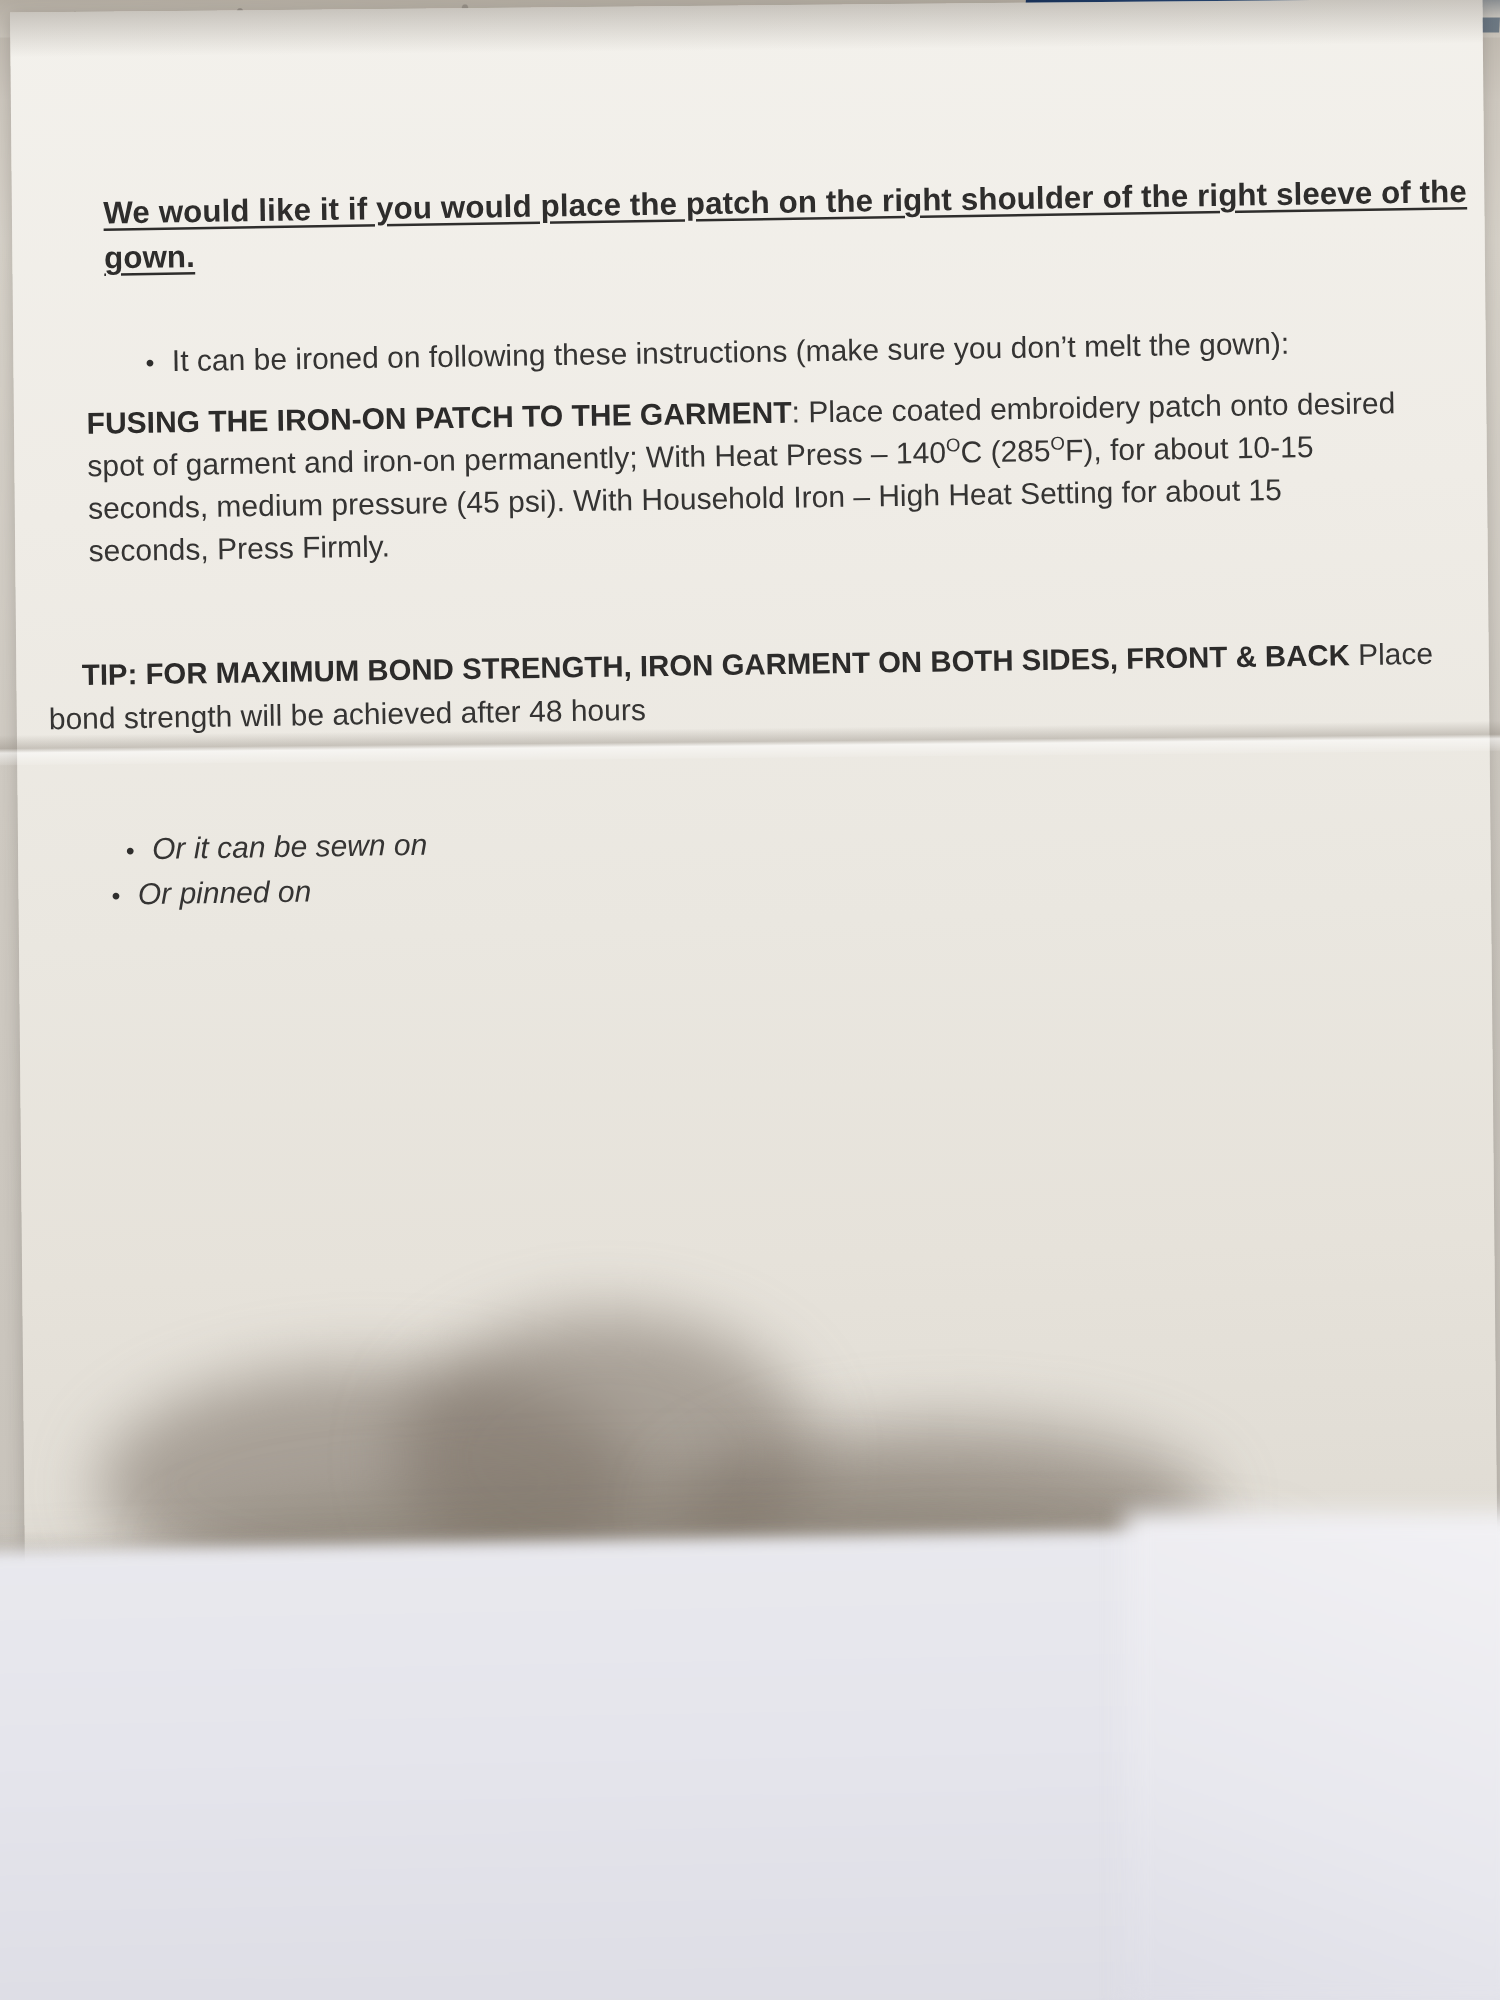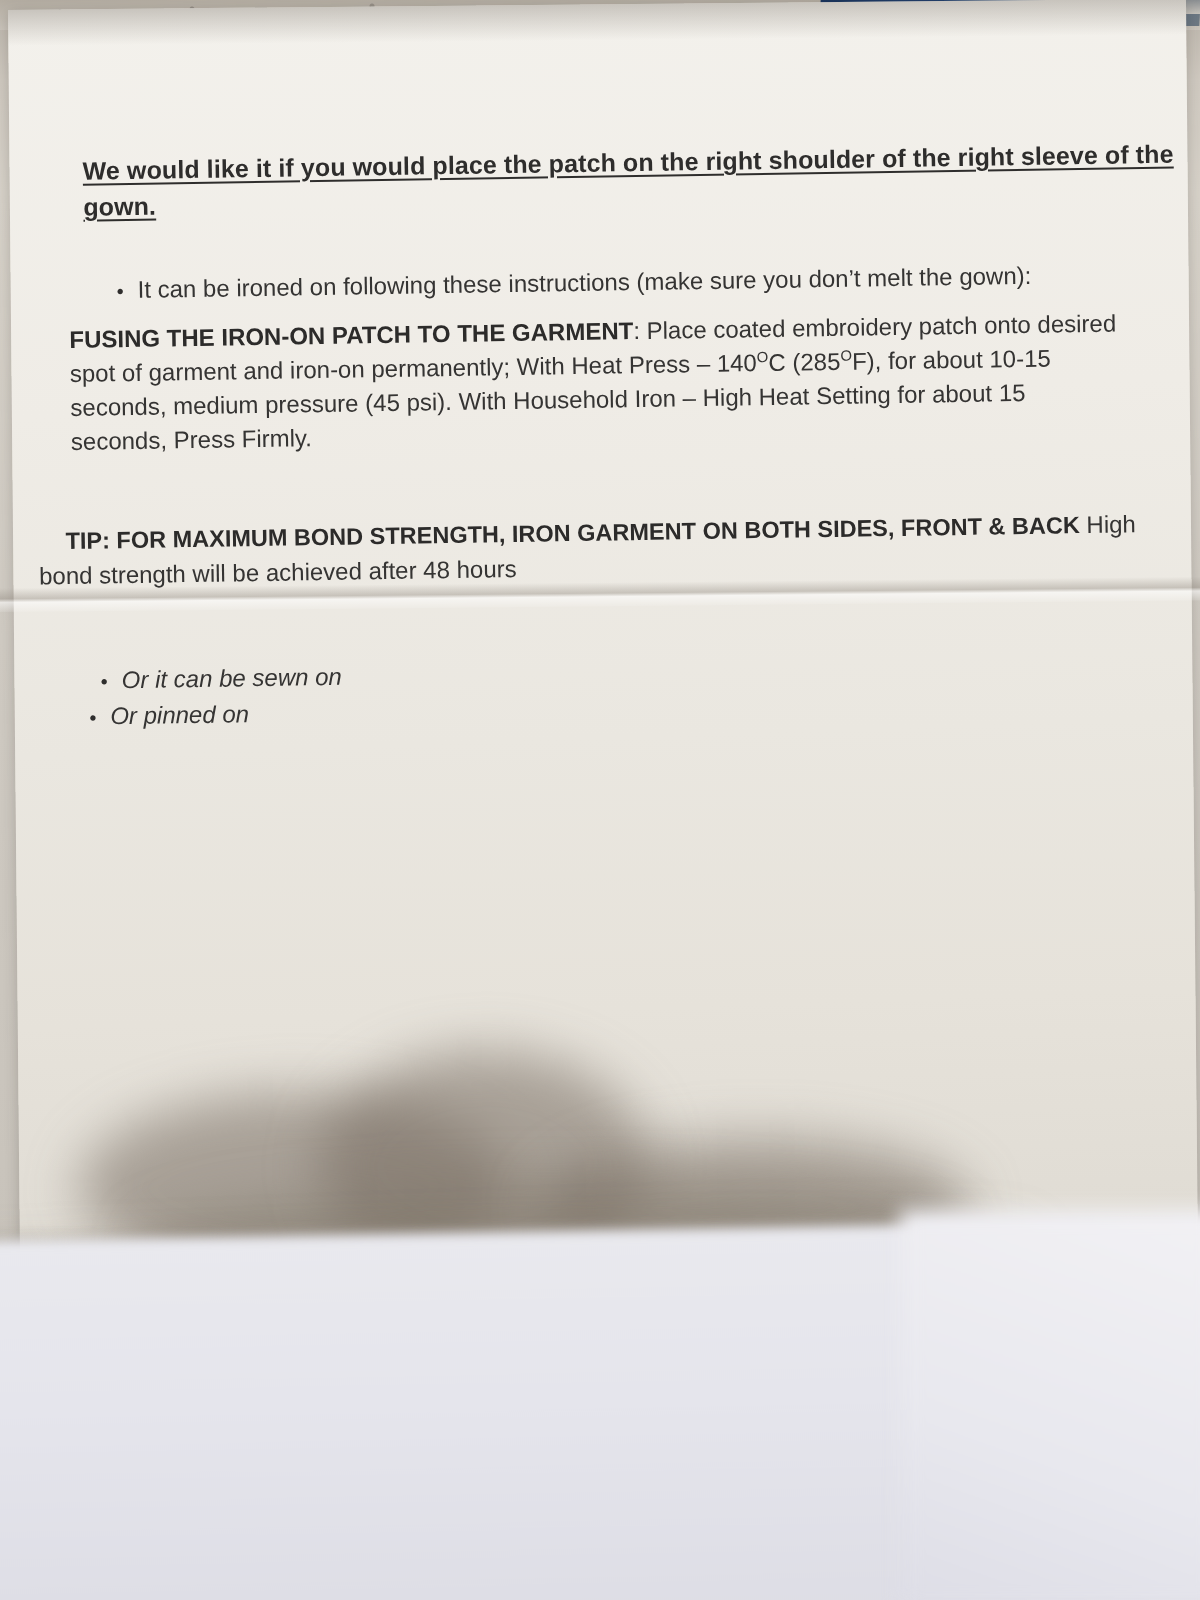--- a/index.html
+++ b/index.html
@@ -200,21 +200,21 @@
     <div class="ln body" style="left:64px; top:327px;">
       <b>FUSING THE IRON-ON PATCH TO THE GARMENT</b><span>: Place coated embroidery patch onto desired</span>
     </div>
     <div class="ln body" style="left:64px; top:361px;">
       <span>spot of garment and iron-on permanently; With Heat Press – 140</span><sup>O</sup><span>C (285</span><sup>O</sup><span>F), for about 10-15</span>
     </div>
     <div class="ln body" style="left:64px; top:395px;">seconds, medium pressure (45 psi). With Household Iron – High Heat Setting for about 15</div>
     <div class="ln body" style="left:64px; top:429px;">seconds, Press Firmly.</div>
 
     <div class="ln" style="left:57px; top:528px;">
-      <span class="tipline">TIP: FOR MAXIMUM BOND STRENGTH, IRON GARMENT ON BOTH SIDES, FRONT &amp; BACK</span><span class="tipcont">&nbsp;</span><span class="tipcont">High</span>
+      <span class="tipline">TIP: FOR MAXIMUM BOND STRENGTH, IRON GARMENT ON BOTH SIDES, FRONT &amp; BACK</span><span class="tipcont">&nbsp;</span><span class="tipcont">Place</span>
     </div>
     <div class="ln body" style="left:30px; top:563px;">bond strength will be achieved after 48 hours</div>
 
     <div class="bullet-row" style="left:90px; top:668px;">
       <span class="bullet-dot">•</span>
       <span class="italic">Or it can be sewn on</span>
     </div>
     <div class="bullet-row" style="left:78px; top:704px;">
       <span class="bullet-dot">•</span>
       <span class="italic">Or pinned on</span>

